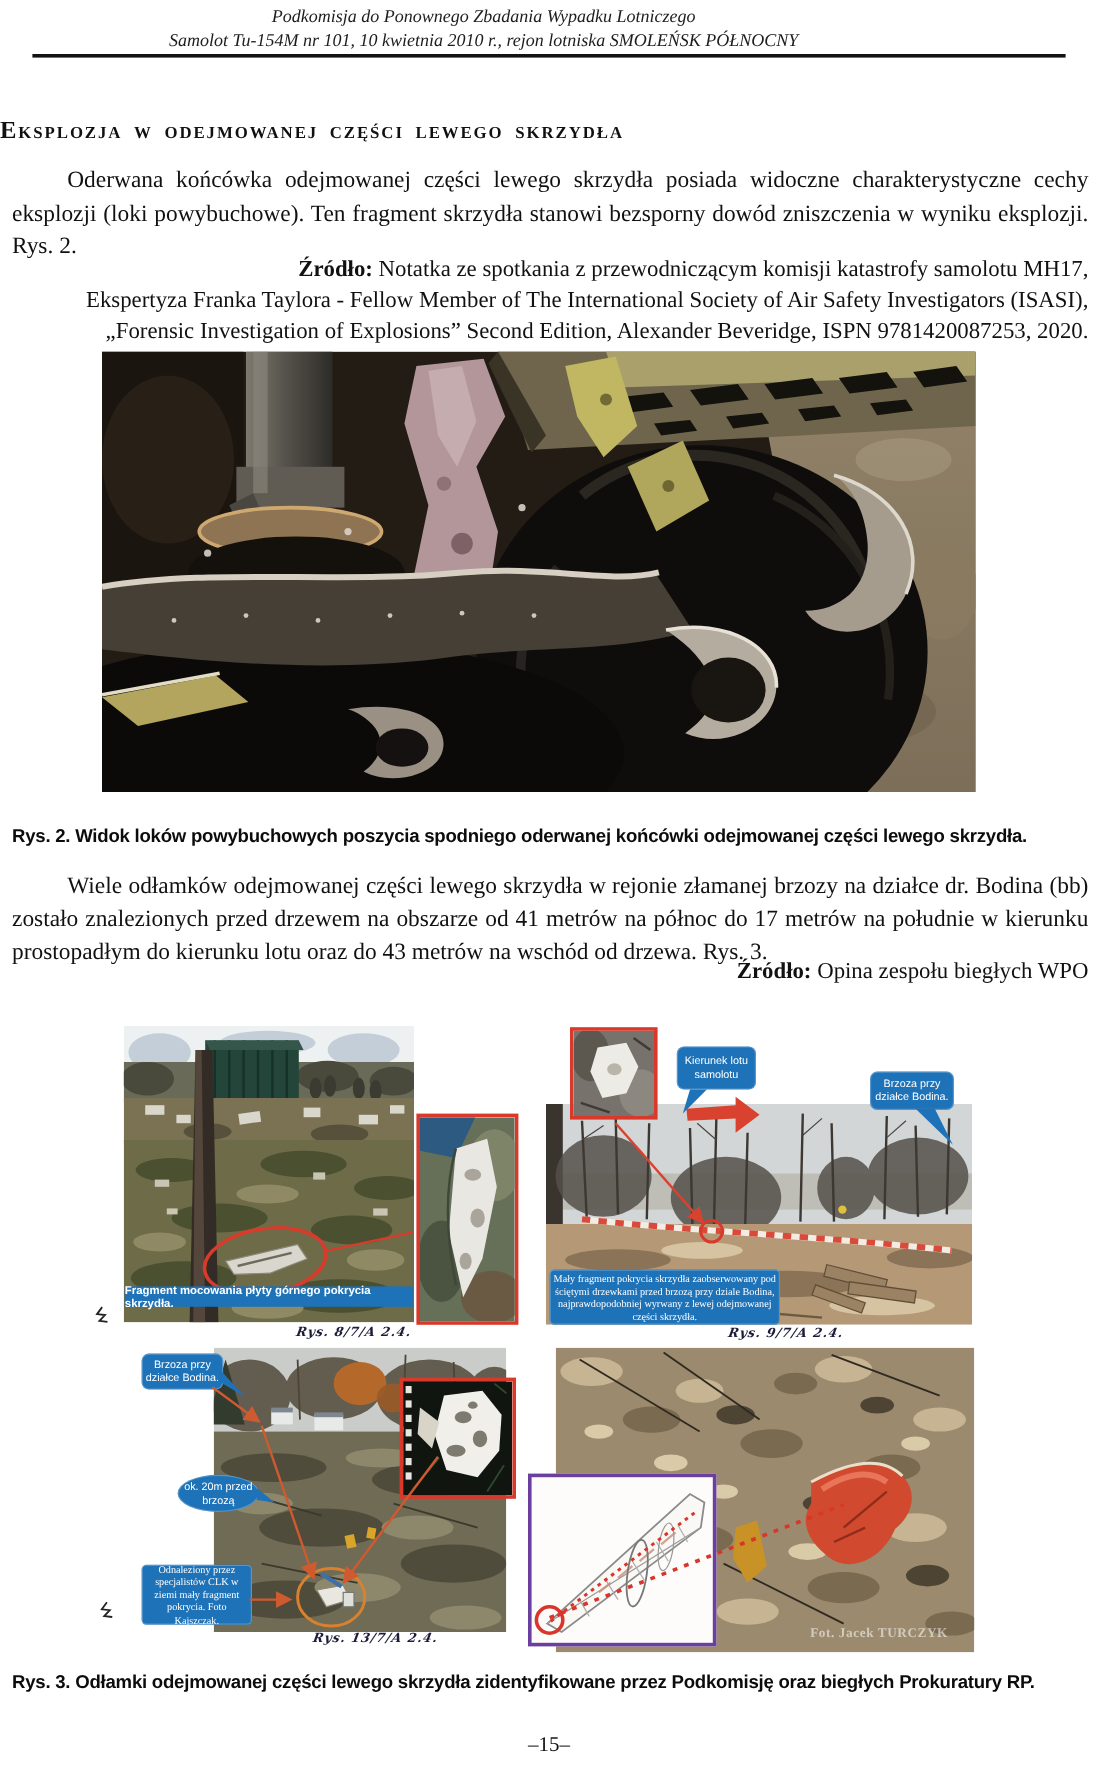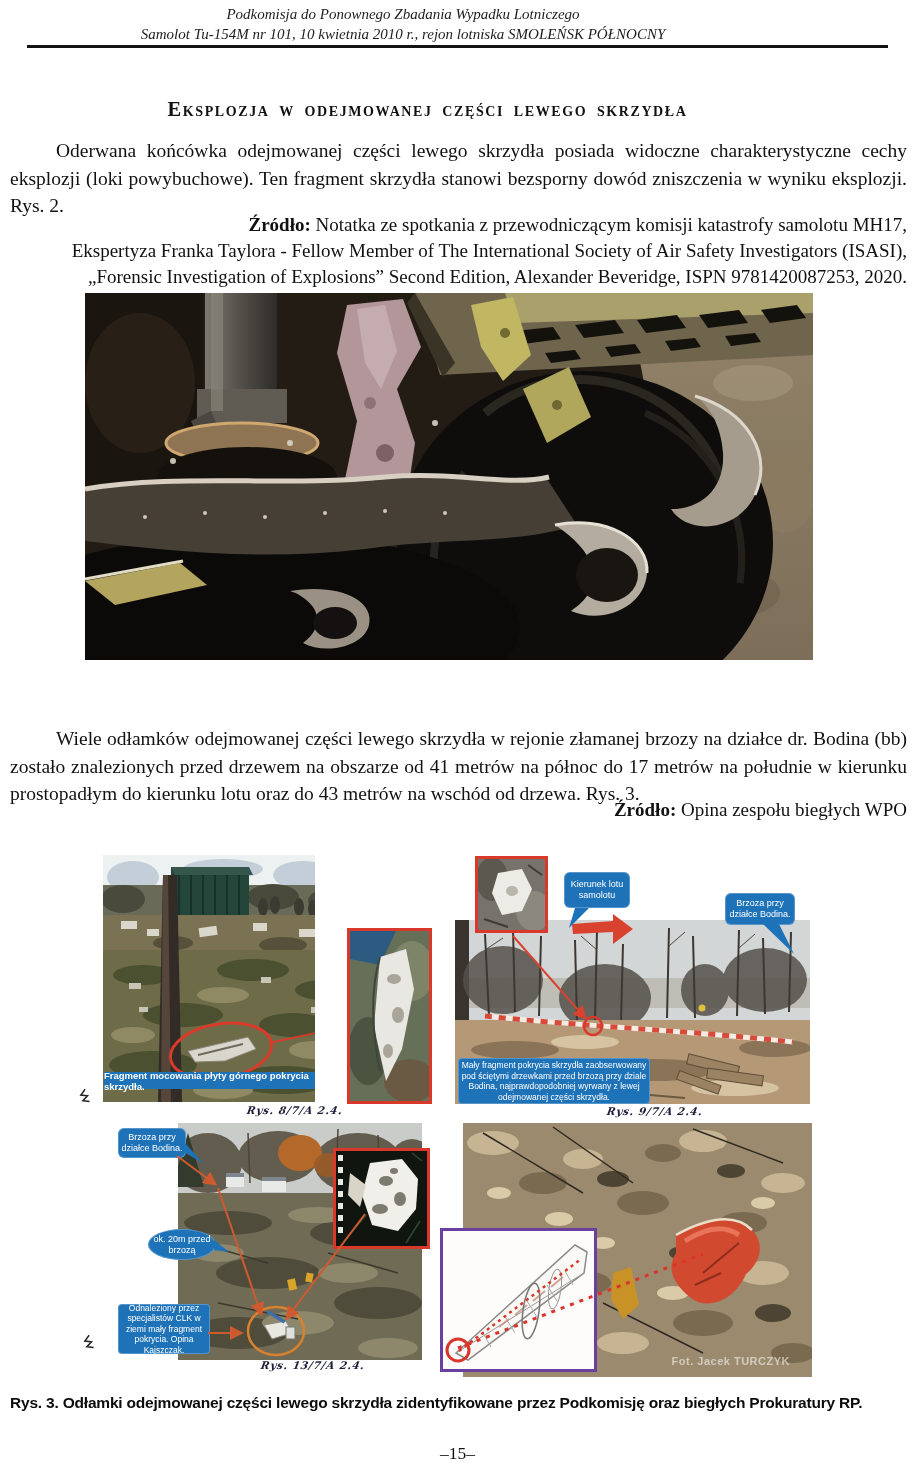--- a/index.html
+++ b/index.html
@@ -6,22 +6,22 @@
   .page{position:relative;width:915px;height:1480px;background:#ffffff;overflow:hidden;
         font-family:"Liberation Serif",serif;color:#111;}
   .abs{position:absolute;}
 
   
   .hdr{top:5px;left:0;width:806px;text-align:center;font-style:italic;
        font-size:15px;line-height:19.5px;color:#1d1d1d;}
   .rule{top:45px;left:27px;width:861px;height:2.5px;background:#131313;}
 
   
-  .title{top:98px;left:0;width:823px;text-align:center;font-weight:bold;
-         font-variant:small-caps;font-size:20.5px;letter-spacing:1.6px;word-spacing:3px;margin-left:16px;}
+  .title{top:98px;left:0;width:823px;font-weight:bold;
+         font-variant:small-caps;font-size:20.5px;letter-spacing:1.6px;word-spacing:3px;}
   .body-par{left:10px;width:897px;font-size:19.5px;line-height:27.5px;
             text-align:justify;text-indent:46px;}
   .src{left:10px;width:897px;font-size:19px;line-height:26px;text-align:right;}
   .src b{font-weight:bold;}
 
   
   .figcap{left:10px;width:897px;font-family:"Liberation Sans",sans-serif;
           font-weight:bold;font-size:15.5px;letter-spacing:-0.2px;color:#0c0c0c;}
 
   .pagenum{top:1443px;left:0;width:915px;text-align:center;font-size:17.5px;}
@@ -34,21 +34,21 @@
   .collage{top:852px;left:75px;width:740px;height:528px;}
   .panel{position:absolute;overflow:hidden;}
   .inset{position:absolute;box-sizing:border-box;overflow:hidden;}
   .inset-red{border:3px solid #d9392b;}
   .inset-purple{border:3.5px solid #6b3fa0;background:#fdfcfa;}
   .callout{position:absolute;box-sizing:border-box;background:#1e72b8;color:#fff;
            font-family:"Liberation Sans",sans-serif;text-align:center;
            border-radius:6px;display:flex;align-items:center;justify-content:center;
            padding:2px 3px;box-shadow:0 0 0 1px rgba(255,255,255,.25) inset;}
   .callout.oval{border-radius:50%;}
-  .note{border-radius:4px;}
+  .note{border-radius:4px;font-family:Liberation Serif, serif;}
   .banner{position:absolute;background:#1e72b8;color:#fff;
           font-family:"Liberation Sans",sans-serif;font-size:9.5px;font-weight:bold;
           display:flex;align-items:center;justify-content:center;}
   .hand{position:absolute;font-family:"DejaVu Serif",serif;font-style:italic;font-weight:bold;
         font-size:10.5px;letter-spacing:0.8px;color:#1c1c38;transform:skewX(-10deg);}
   .watermark{position:absolute;font-family:"Liberation Sans",sans-serif;font-weight:bold;
              font-size:11px;color:rgba(255,255,255,0.55);letter-spacing:0.5px;}
   .overlay{position:absolute;top:0;left:0;pointer-events:none;}
 </style>
 </head>
@@ -157,31 +157,32 @@
       <path d="M0,286 L98,268" stroke="#e3dcc4" stroke-width="3"></path>
       <g fill="#d8d2c6" opacity="0.9">
         <circle cx="88" cy="168" r="3"></circle>
           <circle cx="205" cy="150" r="3"></circle>
           <circle cx="350" cy="130" r="3"></circle>
           <circle cx="420," :="" r="0"></circle>
       </g>
     </svg>
   </div>
 
+  <div class="abs figcap" style="top:689px;">Rys. 2. Widok loków powybuchowych poszycia spodniego oderwanej końcówki odejmowanej części lewego skrzydła.</div>
 
   <div class="abs body-par" style="top:725px;">Wiele odłamków odejmowanej części lewego skrzydła w rejonie złamanej brzozy na działce dr. Bodina (bb) zostało znalezionych przed drzewem na obszarze od 41 metrów na północ do 17 metrów na południe w kierunku prostopadłym do kierunku lotu oraz do 43 metrów na wschód od drzewa. Rys. 3.</div>
 
   <div class="abs src" style="top:797px;">
     <b>Źródło:</b>
     <span>Opina zespołu biegłych WPO</span>
   </div>
 
   <div class="abs collage">
 
-    <div class="panel" style="left:28px;top:3px;width:212px;height:247px;">
+    <div class="panel" style="left:28px;top:3px;width:242px;height:247px;">
       <svg width="242" height="247" viewBox="0 0 242 247">
         <rect width="242" height="247" fill="#eef1f2"></rect>
         <g fill="#b9c6d2" opacity="0.8">
             <ellipse cx="30" cy="22" rx="26" ry="16"></ellipse>
             <ellipse cx="200" cy="20" rx="30" ry="14"></ellipse>
             <ellipse cx="120" cy="14" rx="40" ry="10"></ellipse>
           </g>
         <rect y="30" width="242" height="34" fill="#6a6a58"></rect>
         <g fill="#4a4a3c">
             <ellipse cx="20" cy="44" rx="22" ry="14"></ellipse>
@@ -429,21 +430,21 @@
         <g stroke="#2e4a2e" stroke-width="1.5">
             <line x1="8" y1="90" x2="30" y2="64"></line>
             <line x1="70" y1="92" x2="84" y2="70"></line>
             <line x1="86" y1="10" x2="76" y2="2"></line>
           </g>
       </svg>
     </div>
 
     <div class="callout" style="left:43px;top:276px;width:68px;height:30px;font-size:9px;line-height:11px;">Brzoza przy działce Bodina.</div>
     <div class="callout oval" style="left:73px;top:377px;width:68px;height:31px;font-size:9px;line-height:11px;">ok. 20m przed brzozą</div>
-    <div class="callout note" style="left:43px;top:452px;width:92px;height:50px;font-size:8.5px;line-height:10.5px;">Odnaleziony przez specjalistów CLK w ziemi mały fragment pokrycia. Opina Kajszczak.</div>
+    <div class="callout note" style="left:43px;top:452px;width:92px;height:50px;font-size:8.5px;line-height:10.5px;">Odnaleziony przez specjalistów CLK w ziemi mały fragment pokrycia. Foto Kajszczak.</div>
     <div class="hand" style="left:186px;top:507px;">Rys. 13/7/A 2.4.</div>
 
     <div class="panel" style="left:388px;top:271px;width:349px;height:254px;">
       <svg width="349" height="254" viewBox="0 0 349 254">
         <rect width="349" height="254" fill="#9b8a6d"></rect>
         <g fill="#c6b492">
             <ellipse cx="30" cy="20" rx="26" ry="12"></ellipse>
             <ellipse cx="120" cy="36" rx="20" ry="10"></ellipse>
             <ellipse cx="240" cy="18" rx="24" ry="11"></ellipse>
             <ellipse cx="320" cy="60" rx="22" ry="10"></ellipse>
@@ -483,21 +484,21 @@
             <line x1="140" y1="180" x2="240" y2="230"></line>
             <line x1="40" y1="140" x2="110" y2="190"></line>
           </g>
         <polygon points="150,150 168,144 176,182 160,196 148,176" fill="#c99226"></polygon>
 
         <path d="M213,112 C246,94 272,90 289,107 C302,120 298,139 283,151 C272,177 245,188 228,175 C210,161 203,145 213,130 Z" fill="#d14a30"></path>
         <path d="M222,118 C244,104 262,102 276,112" stroke="#e8745a" stroke-width="5" fill="none"></path>
         <path d="M240,150 L276,120 M232,162 L258,150" stroke="#8f2c1c" stroke-width="2" fill="none"></path>
         <path d="M213,112 C246,94 272,90 289,107" stroke="#ecdfca" stroke-width="2.5" fill="none"></path>
       </svg>
-      <div class="watermark" style="right:22px;bottom:10px;">Fot. Jacek TURCZYK</div>
+      <div class="watermark" style="right:22px;bottom:10px;font-family:Liberation Serif, serif;">Fot. Jacek TURCZYK</div>
     </div>
 
     <div class="inset inset-purple" style="left:365px;top:376px;width:157px;height:144px;">
       <svg width="150" height="137" viewBox="0 0 150 137">
         <path d="M13,122 L132,14 L144,21 L141,42 L25,129 Z" fill="#faf8f5" stroke="#8a8a8a" stroke-width="1.5"></path>
         <path d="M13,122 L141,42" stroke="#9a9a9a" stroke-width="1"></path>
         <g stroke="#aaa" stroke-width="1">
             <line x1="40" y1="102" x2="48" y2="116"></line>
             <line x1="62" y1="86" x2="72" y2="102"></line>
             <line x1="84" y1="70" x2="94" y2="86"></line>

